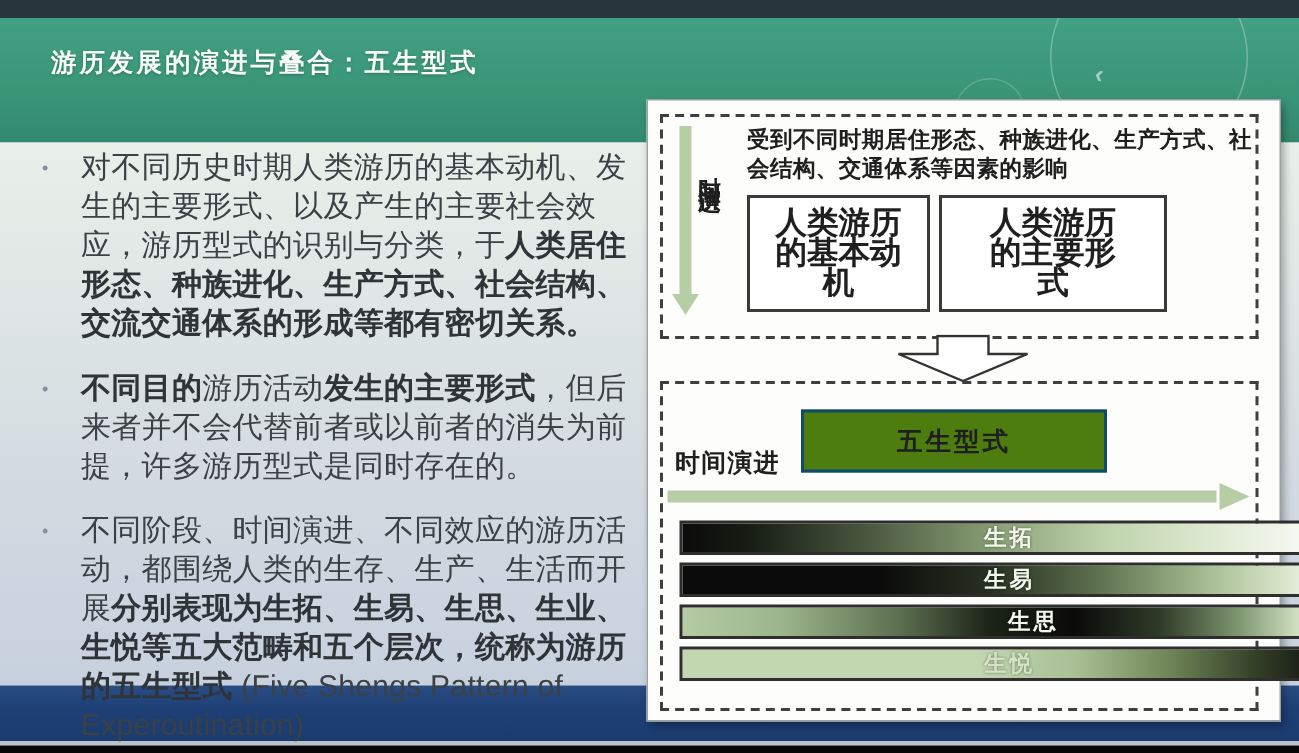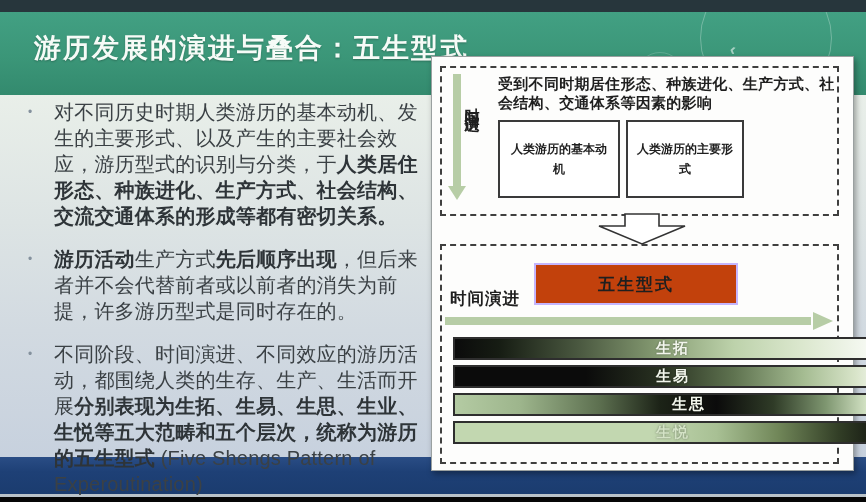--- a/index.html
+++ b/index.html
@@ -21,55 +21,55 @@
   
   .deco{position:absolute;border-radius:50%;pointer-events:none;}
   .deco.c1{width:130px;height:130px;left:700px;top:-40px;border:1px solid rgba(255,255,255,.28);}
   .deco.c2{width:46px;height:46px;left:636px;top:40px;border:1px solid rgba(255,255,255,.18);}
   .deco.c3{width:120px;height:120px;left:-45px;top:400px;border:2px solid rgba(255,255,255,.45);}
   .chev{position:absolute;left:730px;top:28px;color:rgba(255,255,255,.55);font-size:17px;font-weight:700;transform:rotate(12deg);}
 
   
   .title{position:absolute;left:34px;top:30px;width:640px;color:#f6fbf7;
          font-family:"Liberation Serif","DejaVu Serif",serif;font-weight:700;
-         font-size:27px;letter-spacing:2px;text-shadow:0 1px 2px rgba(0,0,0,.25);}
+         font-size:17px;letter-spacing:2px;text-shadow:0 1px 2px rgba(0,0,0,.25);}
 
   
   .bullets{position:absolute;left:22px;top:99px;width:414px;color:#3b4145;}
   .bullet{display:flex;margin-bottom:17px;}
   .bullet .dot{flex:0 0 26px;color:#84919d;font-size:12px;line-height:26px;text-align:left;padding-left:6px;}
   .bullet p{margin:0;font-size:20px;line-height:26px;letter-spacing:.2px;}
   .bullet p b{color:#2e3438;}
 
   
-  .panel{position:absolute;left:431px;top:56px;width:421px;height:413px;background:#fdfdfc;
+  .panel{position:absolute;left:431px;top:66px;width:421px;height:413px;background:#fdfdfc;
          border:1px solid #9aa0a0;box-shadow:2px 3px 6px rgba(0,0,0,.35);color:#1f1f1f;}
   .dashedbox{position:absolute;border:2px dashed #3f3f3f;background:transparent;}
   .dash-top{left:8px;top:9px;width:395px;height:146px;}
   .dash-bottom{left:8px;top:187px;width:395px;height:216px;}
 
   .note{position:absolute;left:56px;top:6px;width:346px;font-size:15px;font-weight:700;line-height:19px;letter-spacing:.3px;}
   .vtime{position:absolute;left:20px;top:28px;writing-mode:vertical-rl;text-orientation:upright;
          font-size:15px;font-weight:700;letter-spacing:3px;}
   .varrow{position:absolute;left:6px;top:6px;width:18px;height:126px;}
   .varrow .shaft{position:absolute;left:5px;top:0;width:8px;height:112px;background:var(--arrow-green);}
   .varrow .head{position:absolute;left:0;top:112px;width:0;height:0;
                 border-left:9px solid transparent;border-right:9px solid transparent;
                 border-top:14px solid var(--arrow-green);}
 
   .boxrow{position:absolute;left:56px;top:52px;width:340px;display:flex;gap:6px;}
   .tbox{border:2px solid #3a3a3a;background:#fff;height:74px;display:flex;align-items:center;justify-content:center;
-        text-align:center;font-weight:700;font-size:12px;line-height:20px;}
+        text-align:center;font-weight:700;font-size:21px;line-height:20px;}
   .tbox.b0{width:104px;padding:0 7px;}
-  .tbox.b1{width:100px;padding:0 7px;}
+  .tbox.b1{width:100px;padding:0 24px;}
   .tbox.b2{width:118px;padding:0 5px;}
 
   .downarrow{position:absolute;left:166px;top:156px;}
 
-  .fivebox{position:absolute;left:92px;top:17px;width:200px;height:38px;border:2px solid #c4b5fd;background:#c2410c;
+  .fivebox{position:absolute;left:92px;top:17px;width:200px;height:38px;border:2px solid #0c4a6e;background:#4d7c0f;
            display:flex;align-items:center;justify-content:center;font-weight:700;font-size:17px;letter-spacing:2px;}
   .htime{position:absolute;left:8px;top:42px;font-size:16.5px;font-weight:700;letter-spacing:1px;}
   .harrow{position:absolute;left:3px;top:66px;width:388px;height:18px;}
   .harrow .shaft{position:absolute;left:0;top:5px;height:8px;width:366px;background:var(--arrow-green);}
   .harrow .head{position:absolute;right:0;top:0;width:0;height:0;
                 border-top:9px solid transparent;border-bottom:9px solid transparent;
                 border-left:20px solid var(--arrow-green);}
 
   .bars{position:absolute;left:11px;top:91px;width:440px;}
   .gbar{position:relative;height:19px;border:2px solid #2e2e2e;margin-bottom:5px;
@@ -104,21 +104,21 @@
 
   <div class="title">游历发展的演进与叠合：五生型式</div>
 
   <div class="bullets">
       <div class="bullet">
         <span class="dot">•</span>
         <p><span>对不同历史时期人类游历的基本动机、发生的主要形式、以及产生的主要社会效应，游历型式的识别与分类，于</span><b>人类居住形态、种族进化、生产方式、社会结构、交流交通体系的形成等都有密切关系。</b></p>
       </div>
       <div class="bullet">
         <span class="dot">•</span>
-        <p><b>游历活动</b><span>生产方式</span><b>先后顺序出现</b><span>，但后来者并不会代替前者或以前者的消失为前提，许多游历型式是同时存在的。</span></p>
+        <p><b>不同目的</b><span>游历活动</span><b>发生的主要形式</b><span>，但后来者并不会代替前者或以前者的消失为前提，许多游历型式是同时存在的。</span></p>
       </div>
       <div class="bullet">
         <span class="dot">•</span>
         <p><span>不同阶段、时间演进、不同效应的游历活动，都围绕人类的生存、生产、生活而开展</span><b>分别表现为生拓、生易、生思、生业、生悦等五大范畴和五个层次，统称为游历的五生型式</b><span> (Five Shengs Pattern of Experoutination)</span></p>
       </div>
     </div>
 
   <div class="panel">
 
     <div class="dashedbox dash-top">

